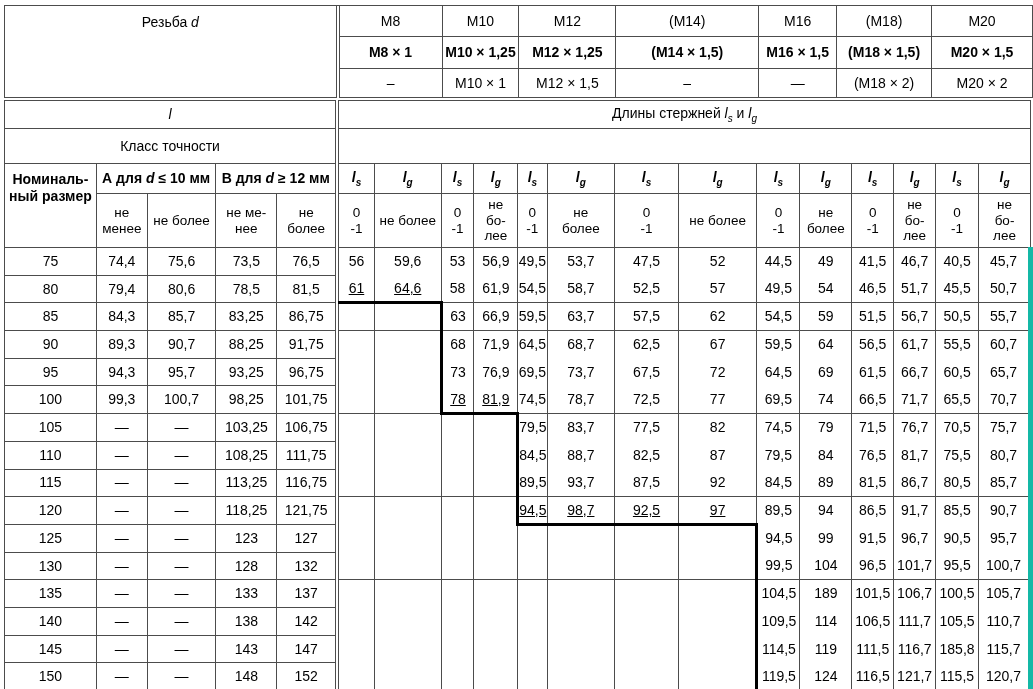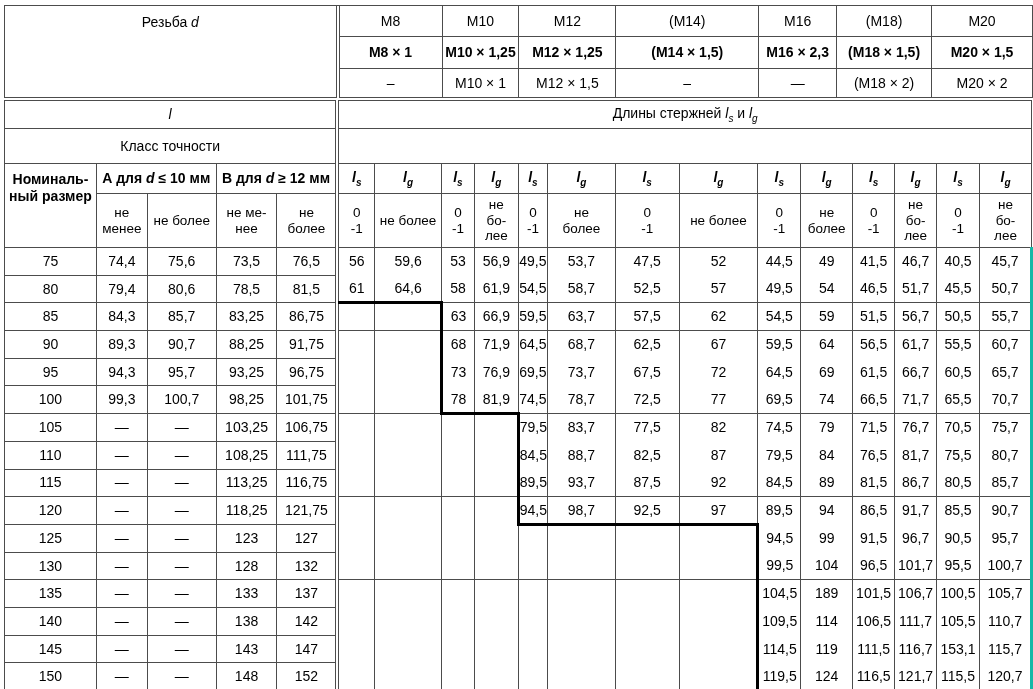--- a/index.html
+++ b/index.html
@@ -16,23 +16,23 @@
   .r1{height:31px;} .r2{height:32px;font-weight:bold;} .r3{height:29px;}
   .h1{height:28px;} .h2{height:35px;} .h3{height:30px;font-weight:bold;} .h4{height:54px;}
   .dr{height:27.7px;}
   .hc{font-size:14px;}
   .tol{font-size:13.5px;line-height:1.15;}
   .pre{white-space:pre-line;}
   .nominal{vertical-align:top;padding-top:7px;white-space:pre-line;}
   .lc{border:1px solid #4c4c4c;}
   
   .rc{border:none;border-left:1px solid #4c4c4c;}
-  .rlast{border-right:3px solid #14b8a6;}
+  .rlast{border-right:5px solid #14b8a6;}
   .bthin{border-bottom:1px solid #4c4c4c;}
-  .bthick{border-bottom:3px solid #000;}
+  .bthick{border-bottom:3px solid #000;text-decoration:underline;}
   .lk{border-left:3px solid #000;}
   i sub, sub{font-size:10px;}
 </style>
 </head>
 <body>
 
 <div class="sheet">
 
   <table class="top">
     <colgroup>
@@ -56,21 +56,21 @@
           <td class="hc">(M14)</td>
           <td class="hc">M16</td>
           <td class="hc">(M18)</td>
           <td class="hc">M20</td>
         </tr>
       <tr class="r2">
           <td class="hc">M8 × 1</td>
           <td class="hc">M10 × 1,25</td>
           <td class="hc">M12 × 1,25</td>
           <td class="hc">(M14 × 1,5)</td>
-          <td class="hc">M16 × 2,3</td>
+          <td class="hc">M16 × 1,5</td>
           <td class="hc">(M18 × 1,5)</td>
           <td class="hc">M20 × 1,5</td>
         </tr>
       <tr class="r3">
           <td class="hc">–</td>
           <td class="hc">M10 × 1</td>
           <td class="hc">M12 × 1,5</td>
           <td class="hc">–</td>
           <td class="hc">—</td>
           <td class="hc">(M18 × 2)</td>
@@ -493,21 +493,21 @@
           <td class="rc"></td>
           <td class="rc"></td>
           <td class="rc"></td>
           <td class="rc"></td>
           <td class="rc"></td>
           <td class="rc"></td>
           <td class="rc lk">114,5</td>
           <td class="rc">119</td>
           <td class="rc">111,5</td>
           <td class="rc">116,7</td>
-          <td class="rc">153,1</td>
+          <td class="rc">185,8</td>
           <td class="rc rlast">115,7</td>
         </tr>
         <tr class="dr">
           <td class="lc">150</td>
           <td class="lc">—</td>
           <td class="lc">—</td>
           <td class="lc">148</td>
           <td class="lc">152</td>
           <td class="sep sepbot"></td>
           <td class="rc bthin"></td>

